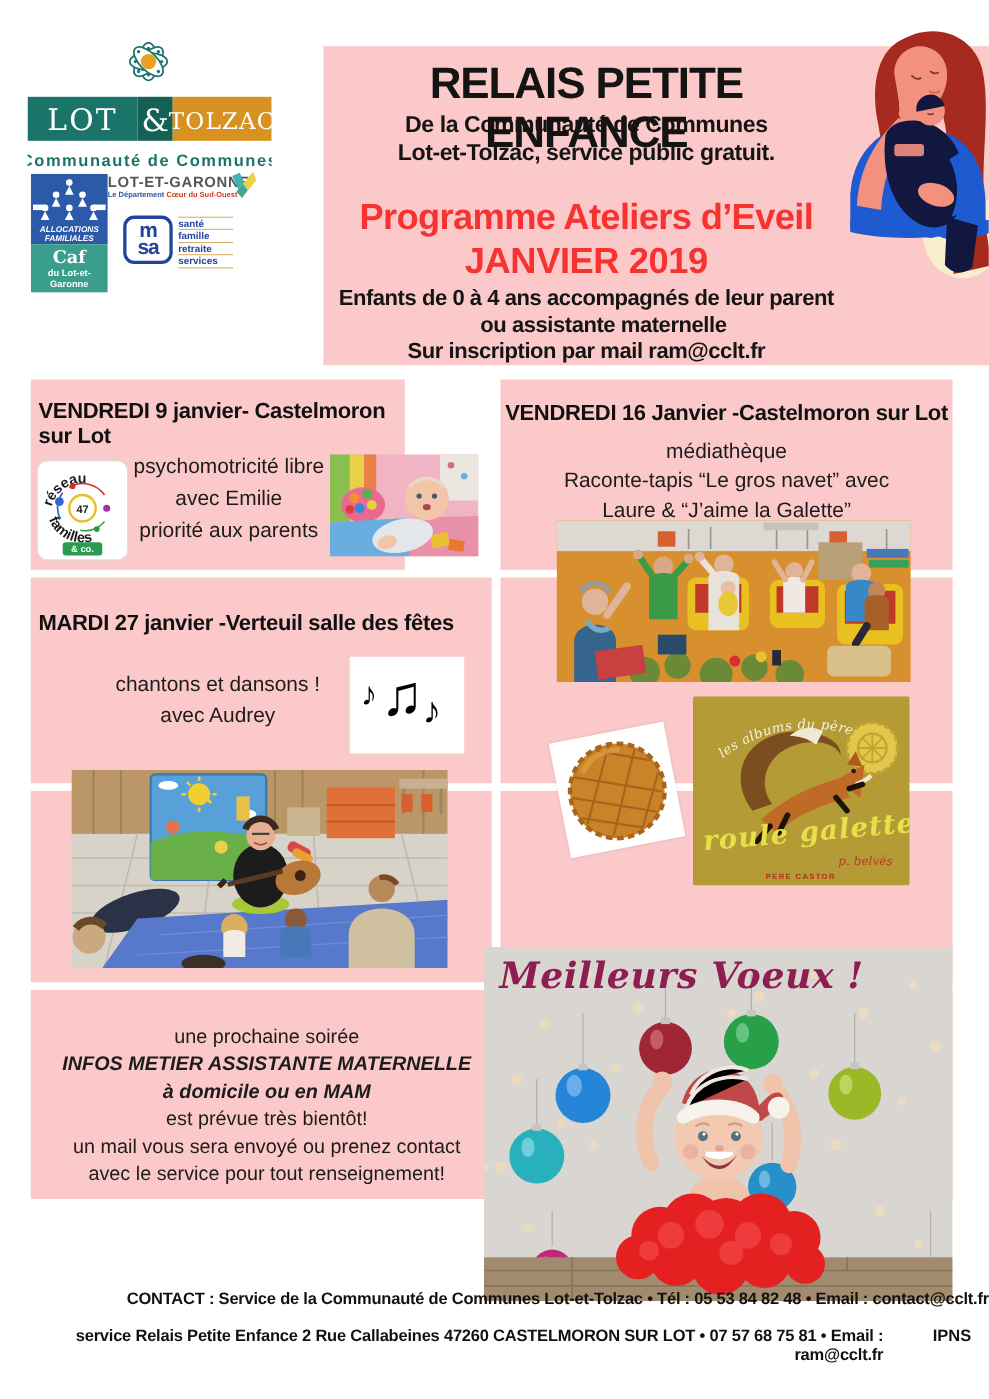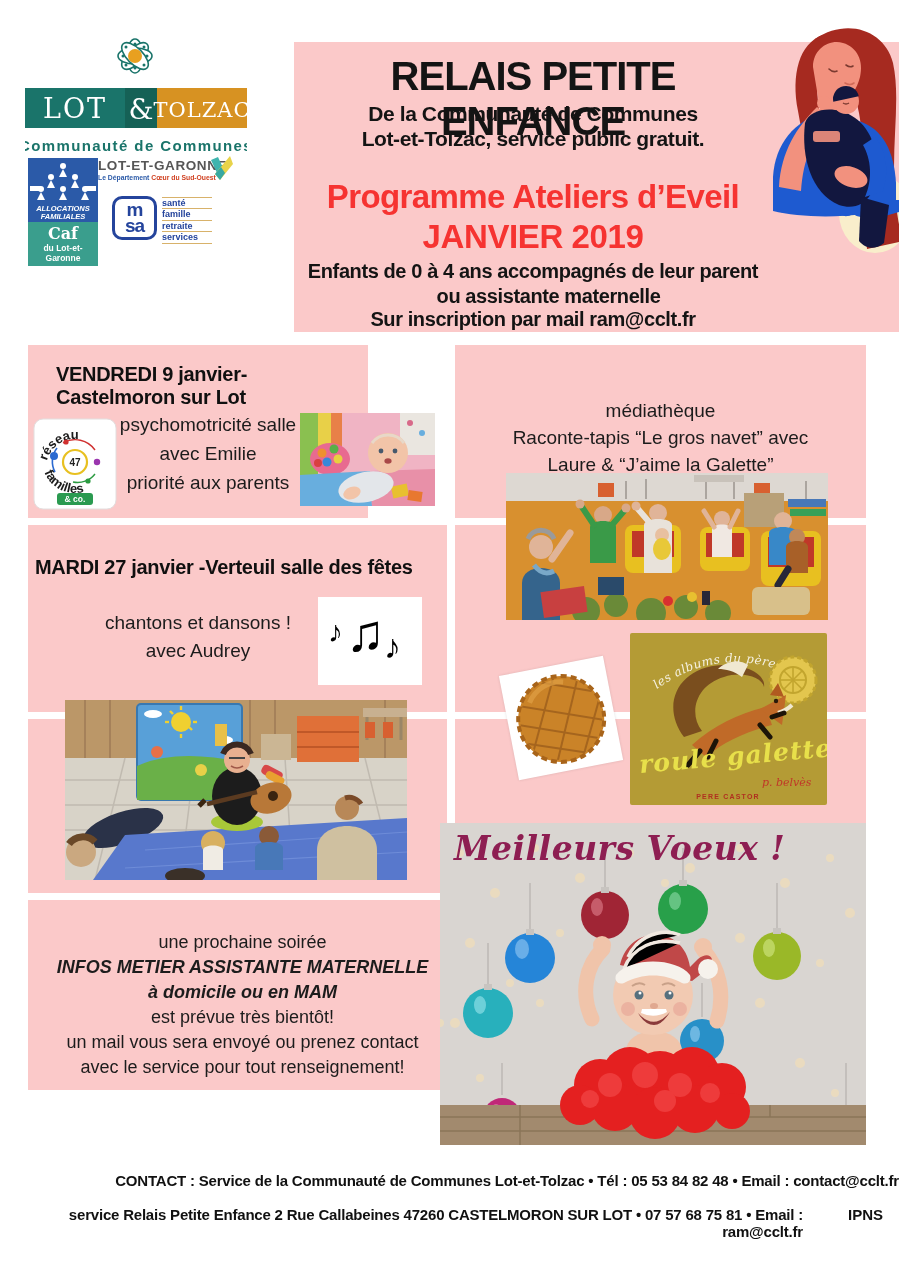--- a/index.html
+++ b/index.html
@@ -178,24 +178,24 @@
       <div>sa</div>
     </div>
     <div class="msa-services">
       <div class="msa-row">santé</div>
       <div class="msa-row">famille</div>
       <div class="msa-row">retraite</div>
       <div class="msa-row">services</div>
     </div>
   </div>
 
-  <div class="block" style="left:28px; top:345px; width:340px; height:173px;padding-left:21px;">
+  <div class="block" style="left:28px; top:345px; width:340px; height:173px;">
     <div class="ev-title" style="margin:18px 0 0 7px;">VENDREDI 9 janvier- Castelmoron sur Lot</div>
     <div class="ev-text" style="position:absolute; left:80px; top:65px; width:200px; line-height:29px;">
-      <div>psychomotricité salle</div>
+      <div>psychomotricité libre</div>
       <div>avec Emilie</div>
       <div>priorité aux parents</div>
     </div>
 
     <svg style="position:absolute; left:5px; top:73px;" width="84" height="92" viewBox="0 0 84 92">
       <rect x="1" y="1" width="82" height="90" rx="9" fill="#ffffff" stroke="#e2dede"></rect>
       <defs>
         <path id="arcT" d="M13,50 A29,29 0 0 1 71,50"></path>
         <path id="arcB" d="M9,42 A33,33 0 0 0 75,42"></path>
       </defs>
@@ -262,20 +262,21 @@
       <div>une prochaine soirée</div>
       <div class="bi">INFOS METIER ASSISTANTE MATERNELLE</div>
       <div class="bi">à domicile ou en MAM</div>
       <div>est prévue  très bientôt!</div>
       <div>un mail vous sera envoyé ou prenez contact</div>
       <div>avec le service pour tout renseignement!</div>
     </div>
   </div>
 
   <div class="block" style="left:455px; top:345px; width:411px; height:173px;">
+    <div class="ev-title" style="margin:20px 0 0 0; text-align:center;">VENDREDI 16 Janvier -Castelmoron sur Lot</div>
     <div class="ev-text" style="position:absolute; left:0; top:52px; width:411px; line-height:27px;">
       <div>médiathèque</div>
       <div>Raconte-tapis  “Le gros navet”  avec</div>
       <div>Laure &amp; “J’aime la Galette”</div>
     </div>
   </div>
   <div class="block" style="left:455px; top:525px; width:411px; height:187px;"></div>
   <div class="block" style="left:455px; top:719px; width:411px; height:174px;"></div>
   <div class="block" style="left:455px; top:900px; width:411px; height:190px;"></div>
 
@@ -467,21 +468,21 @@
       <path d="M70,118 L58,132"></path>
         <path d="M86,108 L78,124"></path>
         <path d="M130,92 L140,104"></path>
         <path d="M142,84 L154,80"></path>
     </g>
     <text x="10" y="140" font-size="25" font-style="italic" font-weight="bold" class="serif" fill="#e8e04a" letter-spacing="1" transform="rotate(-5 10 140)">roule galette...</text>
     <text x="132" y="153" font-size="11" font-style="italic" class="serif" fill="#c03828">p. belvès</text>
     <text x="98" y="166" font-size="7" font-weight="bold" fill="#b03020" text-anchor="middle" letter-spacing="1.2">PERE CASTOR</text>
   </svg>
 
-  <div class="abs" style="left:440px; top:823px; width:426px; height:372px;text-decoration:underline;">
+  <div class="abs" style="left:440px; top:861px; width:426px; height:372px;text-decoration:underline;">
     <svg width="426" height="322" viewBox="0 0 426 322">
       <rect width="426" height="322" fill="#d9d5d1"></rect>
       <g fill="#f0ddba" opacity="0.75">
         <circle cx="20" cy="30" r="4"></circle>
           <circle cx="55" cy="70" r="5"></circle>
           <circle cx="95" cy="25" r="4"></circle>
           <circle cx="140" cy="55" r="5"></circle>
         <circle cx="190" cy="30" r="4"></circle>
           <circle cx="250" cy="45" r="5"></circle>
           <circle cx="300" cy="25" r="4"></circle>

